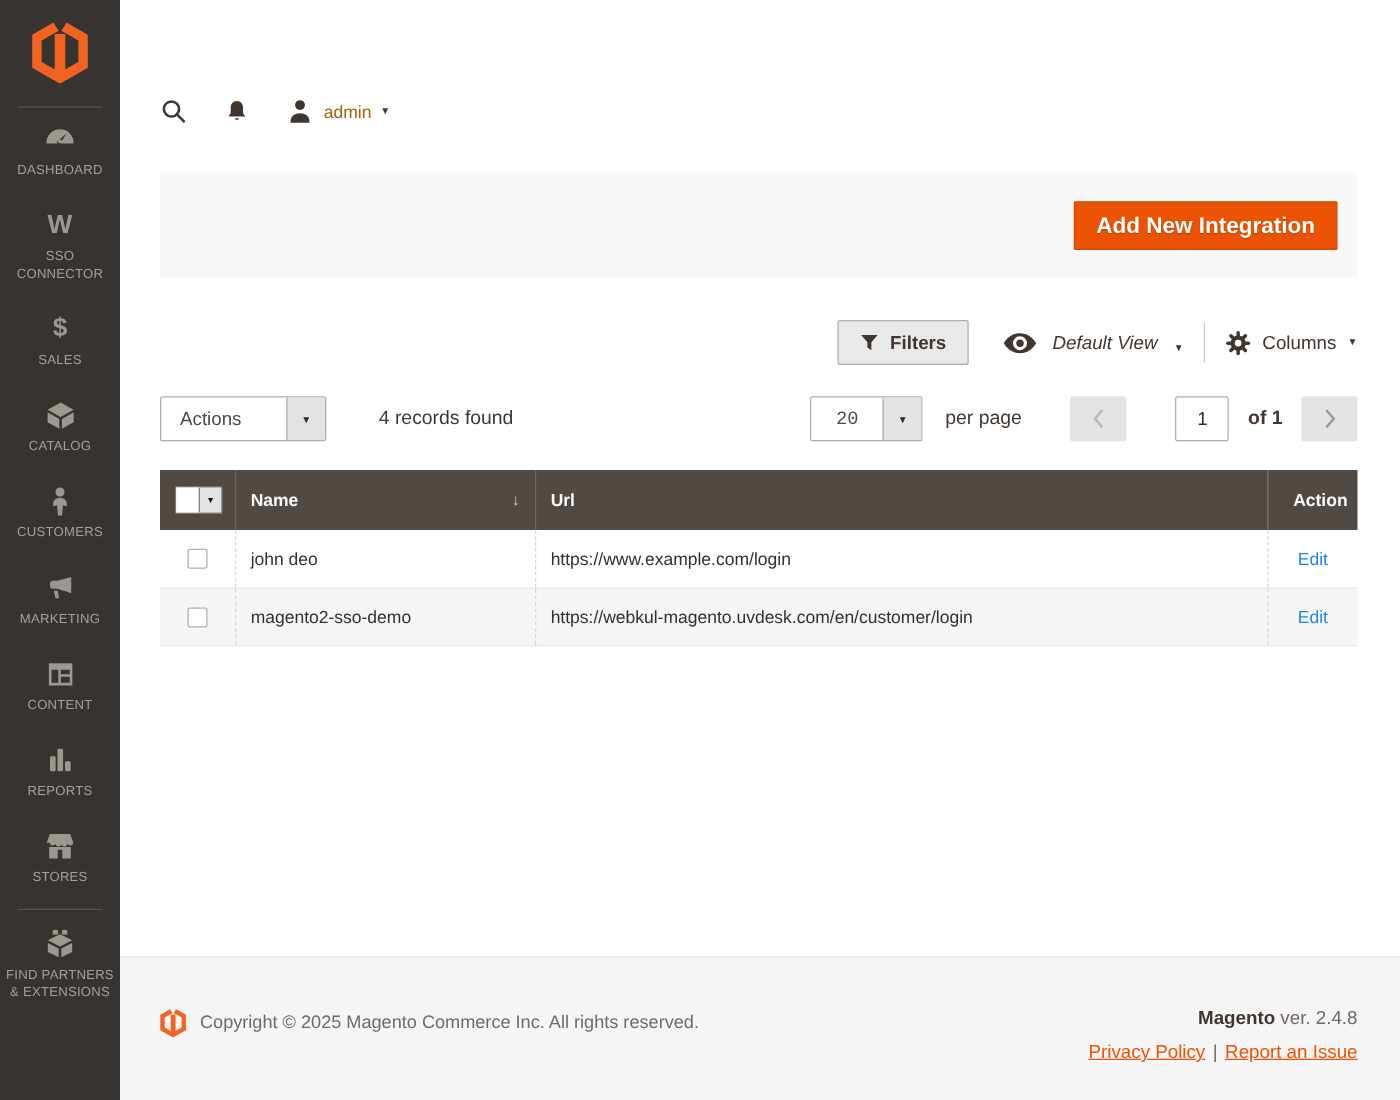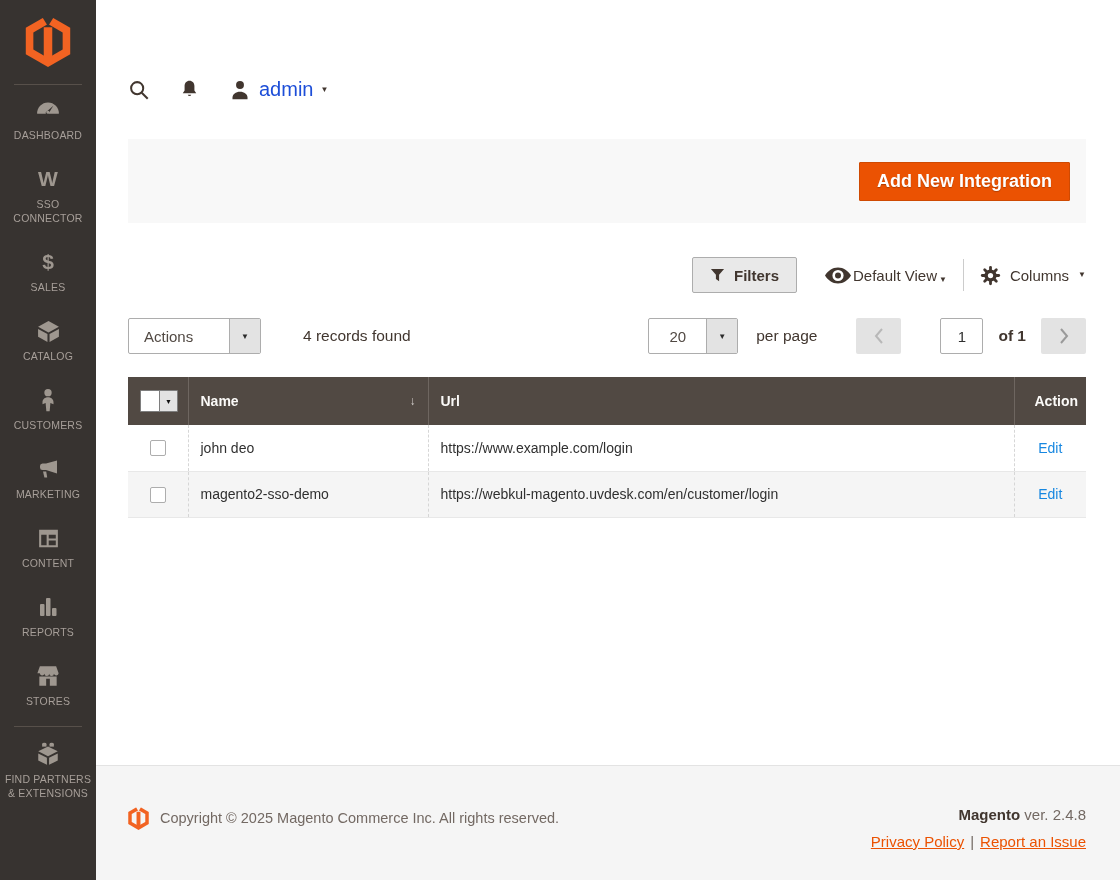--- a/index.html
+++ b/index.html
@@ -19,42 +19,42 @@
 
   
   .main { flex:1; display:flex; flex-direction:column; min-width:0; padding:0 34px 0 32px; background:#fff; }
 
   .page-header { margin-top:78px; display:flex; justify-content:space-between; align-items:center; }
   .page-title { font-size:28px; font-weight:400; color:#41362f; letter-spacing:.2px; }
   .header-right { display:flex; align-items:center; color:#41362f; }
   .hicon { display:flex; align-items:center; cursor:pointer; color:#41362f; }
   .hicon + .hicon { margin-left:30px; }
   .admin-group { display:flex; align-items:center; margin-left:30px; cursor:pointer; }
-  .admin-name { margin:0 7px 0 8px; font-size:20px; color:#1d4ed8; }
+  .admin-name { margin:0 7px 0 8px; font-size:14px; color:#a16207; }
   .caret { font-size:8px; color:#41362f; line-height:1; }
 
   .page-actions { margin-top:38px; height:84px; background:#f8f8f8; display:flex; align-items:center; justify-content:flex-end; padding-right:16px; }
   .add-btn { height:39px; padding:0 17px; background:#eb5202; border:1px solid #cf4a02; color:#fff; font-size:18px; font-weight:700; font-family:inherit; cursor:pointer; text-shadow:0 1px 1px rgba(0,0,0,.25); border-radius:1px; }
 
   .grid-toolbar { margin-top:34px; height:36px; display:flex; justify-content:flex-end; align-items:center; }
   .filters-btn { display:flex; align-items:center; gap:9px; height:36px; padding:0 17px; background:#e9e9e9; border:1px solid #adadad; border-radius:2px; font-size:15px; font-weight:600; color:#41362f; cursor:pointer; }
-  .view-control { display:flex; align-items:flex-end; gap:2px; margin-left:28px; font-size:15px; color:#41362f; cursor:pointer; }
+  .view-control { display:flex; align-items:flex-end; gap:13px; margin-left:28px; font-size:15px; color:#41362f; cursor:pointer;font-style:italic; }
   .vdivider { width:1px; height:32px; background:#ccc; margin:0 16px; }
   .columns-control { display:flex; align-items:center; gap:9px; font-size:15px; color:#41362f; cursor:pointer; }
 
   .grid-controls { margin-top:25px; display:flex; align-items:center; height:36px; }
   .select-box { height:36px; border:1px solid #adadad; background:#fff; display:flex; align-items:stretch; border-radius:2px; cursor:pointer; }
   .select-box .val { display:flex; align-items:center; font-size:15px; color:#514943; }
   .sel-caret { width:31px; background:#e3e3e3; border-left:1px solid #adadad; display:flex; align-items:center; justify-content:center; font-size:8px; color:#2b2b2b; }
   .actions-select { width:133px; }
   .actions-select .val { flex:1; padding-left:15px; }
   .records { margin-left:42px; font-size:15.5px; color:#41362f; }
   .paging { margin-left:auto; display:flex; align-items:center; }
   .pp-select { width:90px; }
-  .pp-select .val { flex:1; justify-content:center; }
+  .pp-select .val { flex:1; justify-content:center;font-family:Liberation Mono, monospace; }
   .pp-label { margin:0 39px 0 18px; font-size:15.5px; color:#41362f; }
   .page-btn { width:45px; height:36px; background:#e3e3e3; border:none; border-radius:2px; display:flex; align-items:center; justify-content:center; cursor:pointer; }
   .page-btn.prev { color:#b8b8b8; }
   .page-btn.next { color:#9a9a9a; margin-left:15px; }
   .page-input { width:43px; height:36px; margin-left:39px; border:1px solid #adadad; border-radius:2px; text-align:center; font-size:15px; color:#303030; font-family:inherit; }
   .of-label { margin-left:15px; font-size:15.5px; color:#41362f;font-weight:bold; }
 
   
   table.grid { margin-top:23px; width:100%; border-collapse:collapse; table-layout:fixed; }
   th { background:#514943; color:#fbfaf8; font-size:14px; font-weight:600; height:48px; text-align:left; padding:0 12px; border-left:1px solid #6e6660; }

